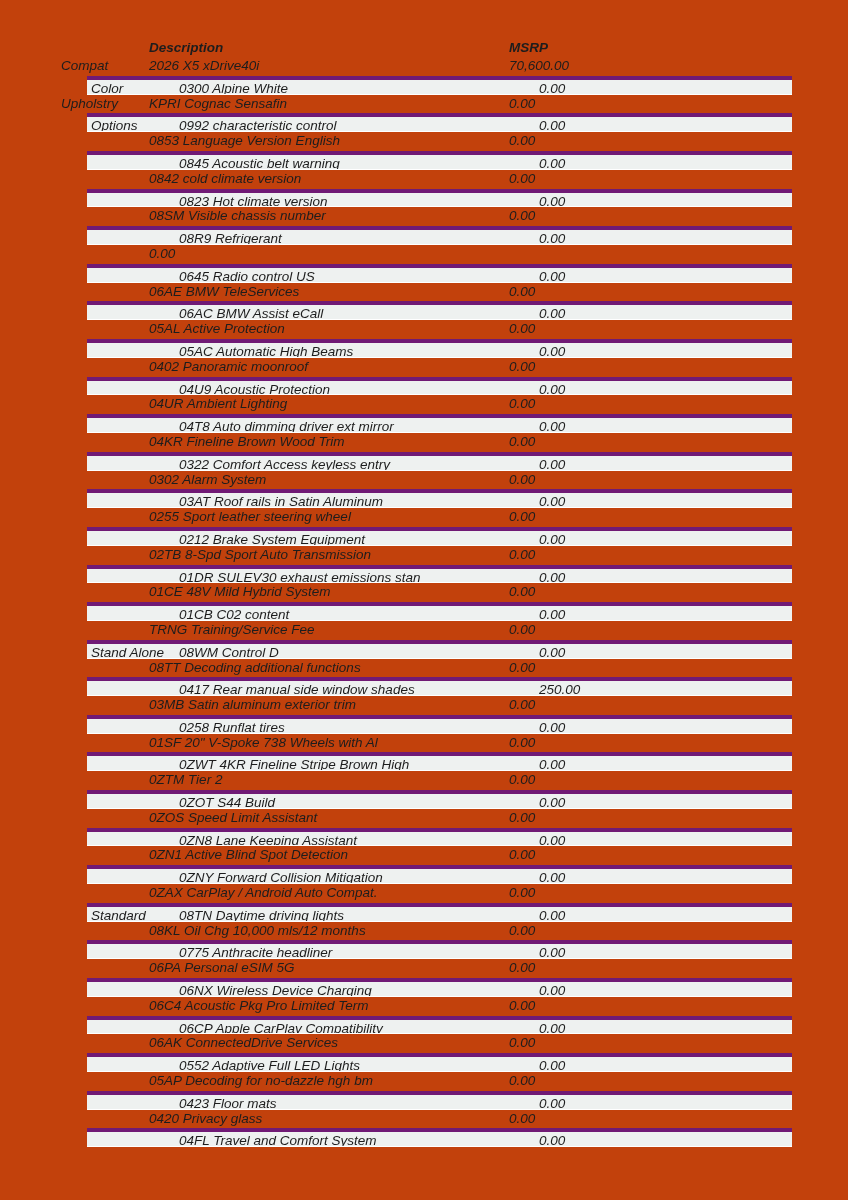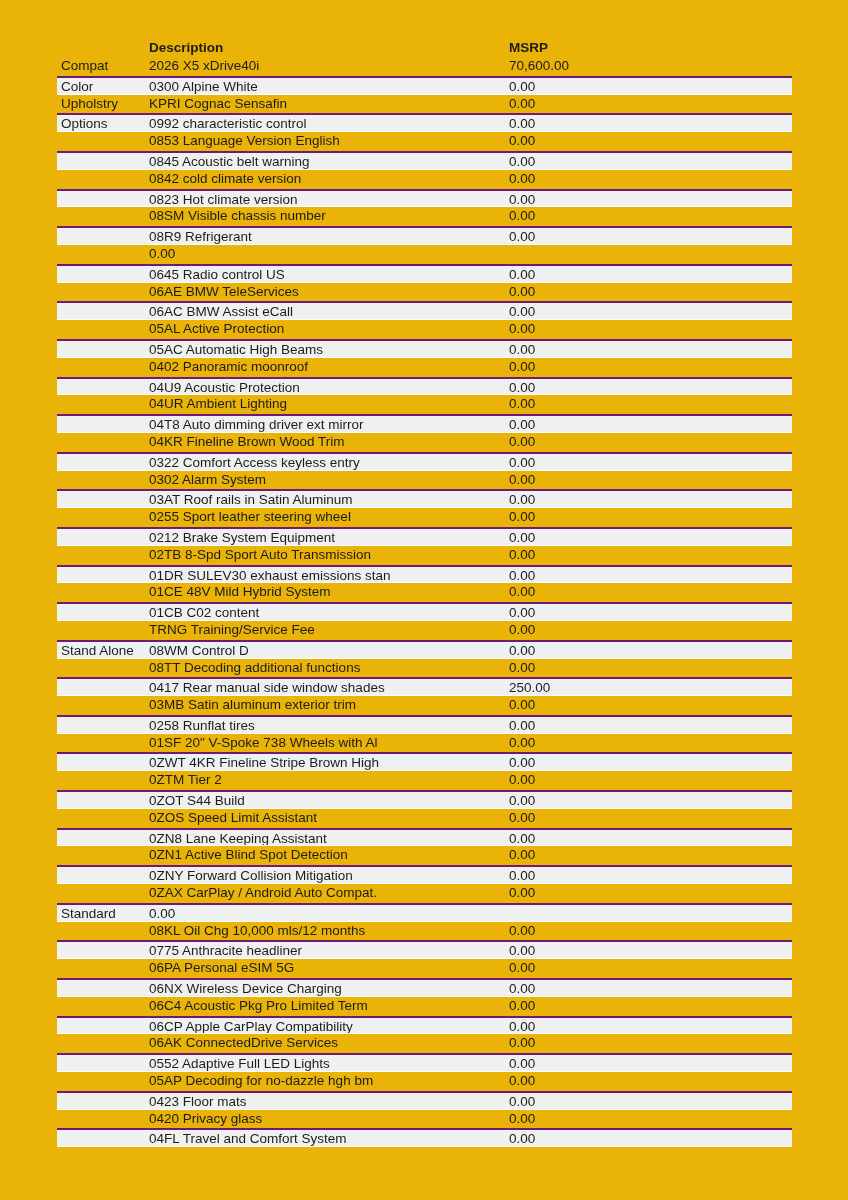--- a/index.html
+++ b/index.html
@@ -6,39 +6,41 @@
   body {
     width: 848px; height: 1200px;
     background: #ffffff;
     font-family: "Liberation Sans", "DejaVu Sans", sans-serif;
     color: #1d1d1d;
     overflow: hidden;
   }
   .page {
     position: relative;
     width: 848px; height: 1200px;
-    background: #eab308;
+    background: #c2410c;
+    font-style: italic;
   }
   .options-table {
     position: absolute;
     left: 57px; top: 38px;
     width: 735px;
     font-size: 13.5px;
   }
   .row {
     display: flex;
     height: 18.8px;
     line-height: 18.8px;
     box-sizing: border-box;
     white-space: nowrap;
   }
   .row.stripe {
     background: var(--stripe, #eef1f0);
-    border-top: 2px solid #701a75;
+    border-top: 4px solid #701a75;
     border-bottom: 1px solid #ffffff;
+    margin-left: 30px;
   }
   .cell { overflow: hidden; }
   .cat   { width: 92px;  padding-left: 4px; box-sizing: border-box; }
   .desc  { width: 360px; }
   .msrp  { width: 103px; text-align: left; }
   .fill  { flex: 1; }
   .hdr-row { font-weight: bold; height: 19px; line-height: 19px; }
 </style>
 </head>
 <body style="color: rgb(29, 29, 29); background: rgb(255, 255, 255);">
@@ -361,20 +363,21 @@
 
   <div class="row">
     <div class="cell cat"></div>
     <div class="cell desc">0ZAX CarPlay / Android Auto Compat.</div>
     <div class="cell msrp">0.00</div>
     <div class="cell fill"></div>
   </div>
 
   <div class="row stripe">
     <div class="cell cat">Standard</div>
+    <div class="cell desc">08TN Daytime driving lights</div>
     <div class="cell msrp">0.00</div>
     <div class="cell fill"></div>
   </div>
 
   <div class="row">
     <div class="cell cat"></div>
     <div class="cell desc">08KL Oil Chg 10,000 mls/12 months</div>
     <div class="cell msrp">0.00</div>
     <div class="cell fill"></div>
   </div>

